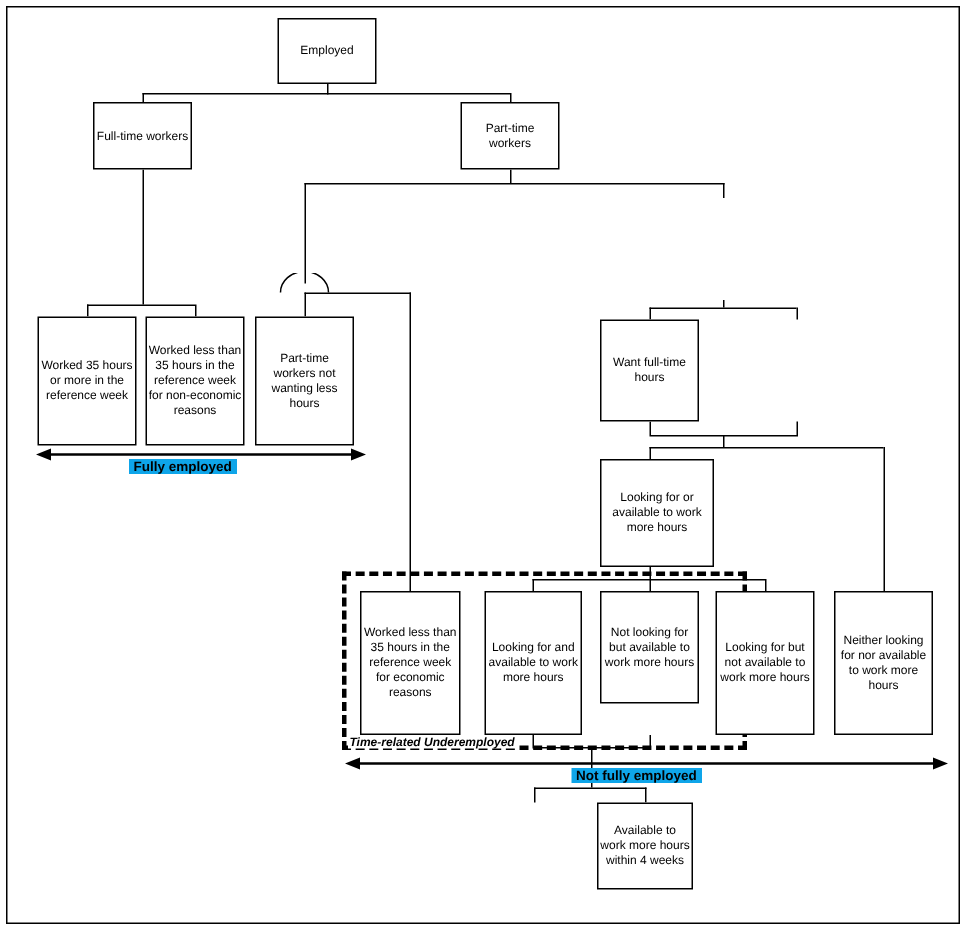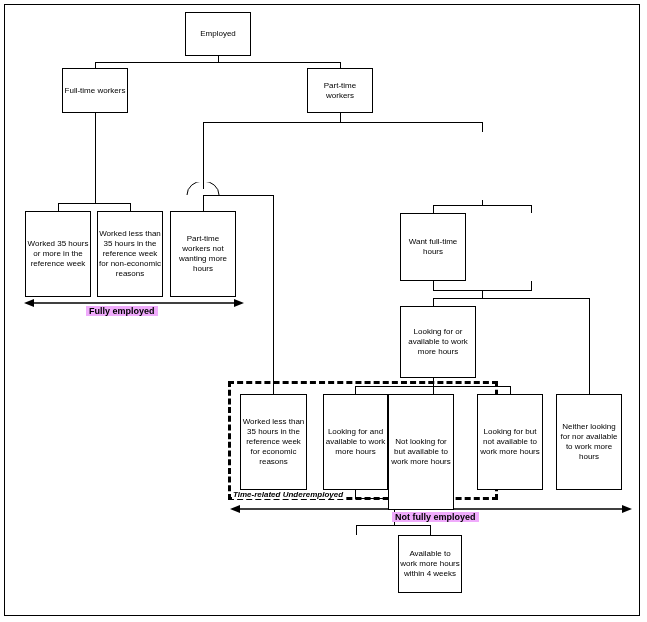--- a/index.html
+++ b/index.html
@@ -11,53 +11,53 @@
        font-size:8px;line-height:10px;color:#000;padding:1px;z-index:5;}
   .ln{position:absolute;background:#000;z-index:2;}
   .hl{height:1px;}
   .vl{width:1px;}
   .dashbox{position:absolute;box-sizing:border-box;border:3px dashed #000;z-index:3;background:transparent;}
   .dashlabel{position:absolute;font-size:8px;font-style:italic;font-weight:bold;
              color:#000;background:#fff;padding:0 1px;z-index:6;white-space:nowrap;}
   .arrowwrap{position:absolute;z-index:4;}
   .arrowwrap svg{display:block;}
   .arrowlabel{position:absolute;font-size:9px;font-weight:bold;color:#000;
-              background:#f0abfc;padding:0 3px;z-index:6;white-space:nowrap;}
+              background:#0ea5e9;padding:0 3px;z-index:6;white-space:nowrap;}
   .hop{position:absolute;z-index:4;}
 </style>
 </head>
 <body>
 
 <div id="stage">
 
   <div id="frame"></div>
 
   <div class="box" style="left:185px;top:12px;width:66px;height:44px;">Employed</div>
 
   <div class="box" style="left:62px;top:68px;width:66px;height:45px;">Full-time workers</div>
 
   <div class="box" style="left:307px;top:68px;width:66px;height:45px;">Part-time workers</div>
 
   <div class="box" style="left:25px;top:211px;width:66px;height:86px;">Worked 35 hours or more in the reference week</div>
 
   <div class="box" style="left:97px;top:211px;width:66px;height:86px;">Worked less than 35 hours in the reference week for non-economic reasons</div>
 
-  <div class="box" style="left:170px;top:211px;width:66px;height:86px;">Part-time workers not wanting more hours</div>
+  <div class="box" style="left:170px;top:211px;width:66px;height:86px;">Part-time workers not wanting less hours</div>
 
 
   <div class="box" style="left:400px;top:213px;width:66px;height:68px;">Want full-time hours</div>
 
 
   <div class="box" style="left:400px;top:306px;width:76px;height:72px;">Looking for or available to work more hours</div>
 
   <div class="box" style="left:240px;top:394px;width:67px;height:96px;">Worked less than 35 hours in the reference week for economic reasons</div>
 
   <div class="box" style="left:323px;top:394px;width:65px;height:96px;">Looking for and available to work more hours</div>
 
-  <div class="box" style="left:388px;top:394px;width:66px;height:116px;">Not looking for but available to work more hours</div>
+  <div class="box" style="left:400px;top:394px;width:66px;height:75px;">Not looking for but available to work more hours</div>
 
   <div class="box" style="left:477px;top:394px;width:66px;height:96px;">Looking for but not available to work more hours</div>
 
   <div class="box" style="left:556px;top:394px;width:66px;height:96px;">Neither looking for nor available to work more hours</div>
 
 
   <div class="box" style="left:398px;top:535px;width:64px;height:58px;">Available to work more hours within 4 weeks</div>
 
   <div class="ln vl" style="left:218px;top:56px;height:7px;"></div>
   <div class="ln hl" style="left:95px;top:62px;width:245px;"></div>
@@ -123,15 +123,15 @@
   </div>
   <div class="arrowlabel" style="left:86px;top:306px;">Fully employed</div>
 
   <div class="arrowwrap" style="left:230px;top:503px;width:402px;height:12px;">
     <svg width="402" height="12" viewBox="0 0 402 12">
       <line x1="8" y1="6" x2="394" y2="6" stroke="#000" stroke-width="1.6"></line>
       <polygon points="0,6 10,2 10,10" fill="#000"></polygon>
       <polygon points="402,6 392,2 392,10" fill="#000"></polygon>
     </svg>
   </div>
-  <div class="arrowlabel" style="left:392px;top:512px;text-align:center;">Not fully employed</div>
+  <div class="arrowlabel" style="left:381px;top:512px;text-align:center;">Not fully employed</div>
 
 </div>
 
 </body></html>

